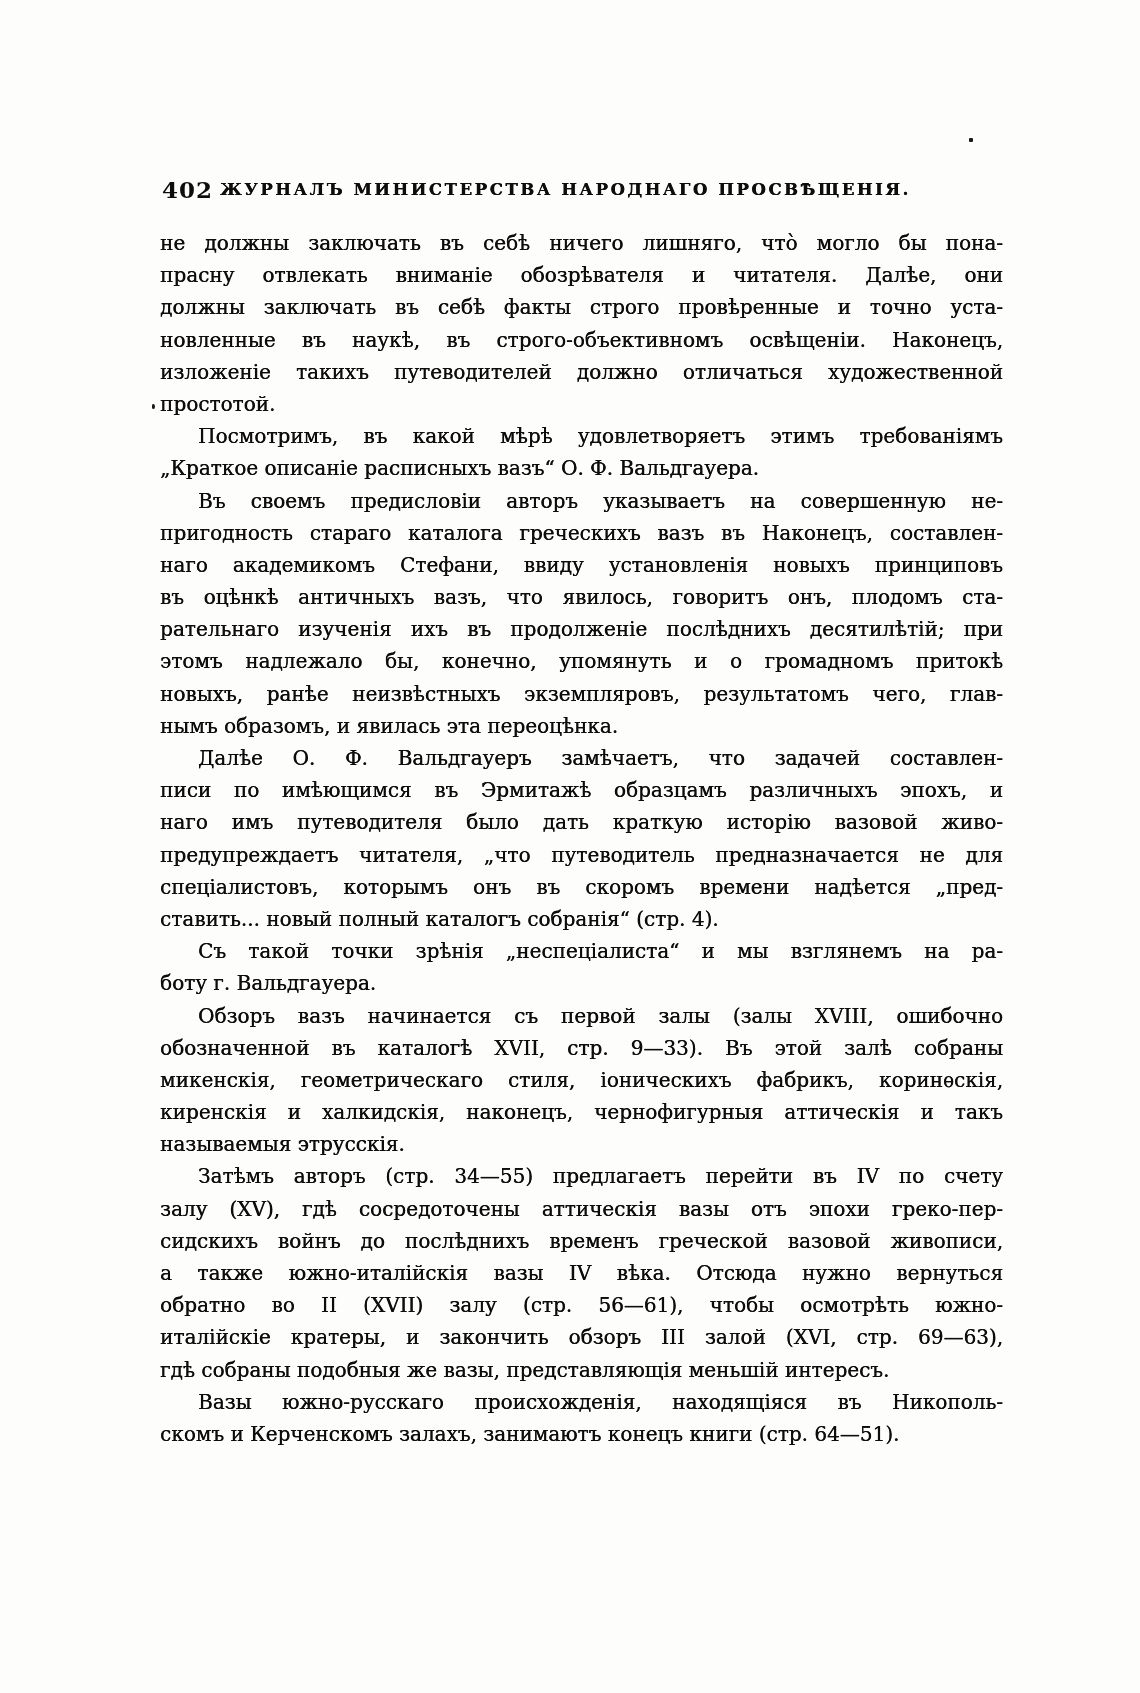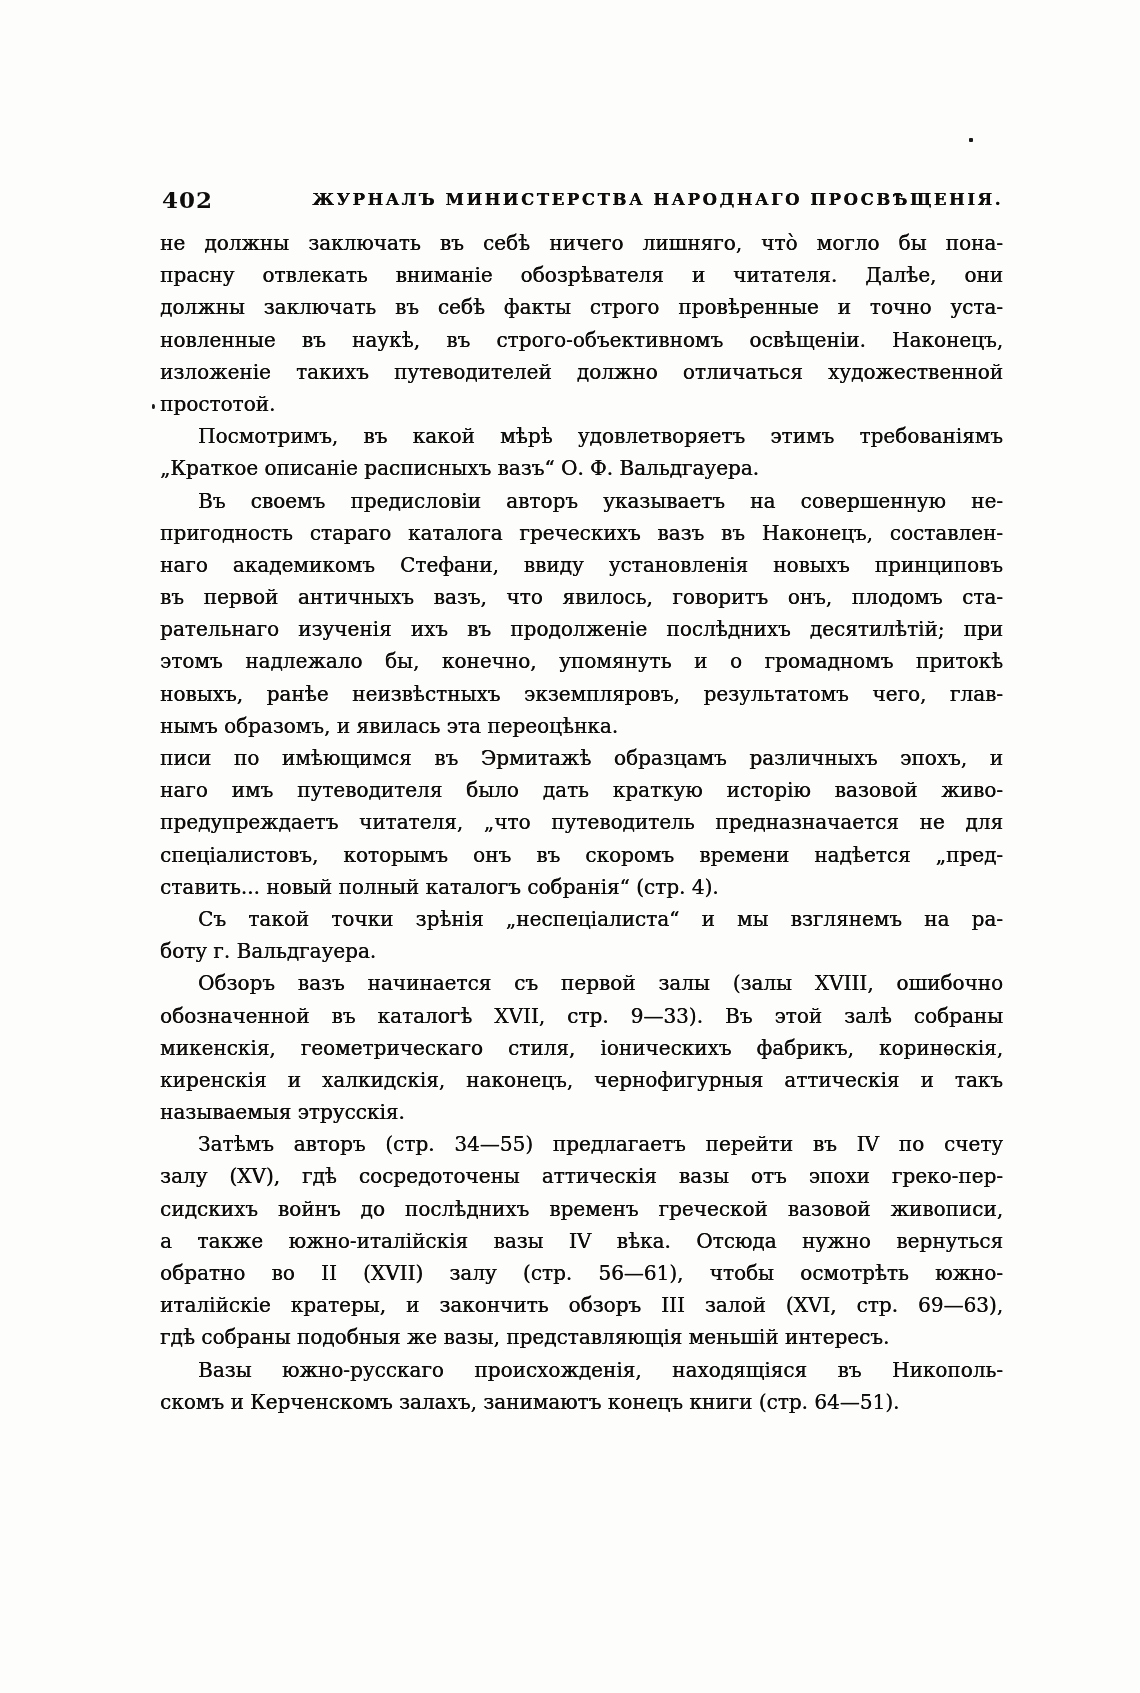--- a/index.html
+++ b/index.html
@@ -7,36 +7,36 @@
     position: relative;
     width: 1140px;
     height: 1693px;
     background: #fdfdfc;
     overflow: hidden;
     font-family: "DejaVu Serif", serif;
     color: #0e0d0b;
   }
   .pagehead {
     position: absolute;
-    top: 186px;
+    top: 176px;
     left: 160px;
     width: 843px;
     height: 28px;
   }
   .pagenum {
     position: absolute;
     left: 2px;
     top: 0;
     font-size: 23px;
     font-weight: bold;
     letter-spacing: 1px;
   }
   .runtitle {
     display: block;
-    text-align: right;
+    text-align: left;
     margin-left: 60px;
     padding-top: 4px;
     font-size: 16.5px;
     font-weight: bold;
     letter-spacing: 2.6px;
     white-space: nowrap;
     text-shadow: 0.3px 0 0 currentColor;
   }
   .bodytext {
     position: absolute;
@@ -79,25 +79,26 @@
       <div class="line">прасну отвлекать вниманіе обозрѣвателя и читателя. Далѣе, они</div>
       <div class="line">должны заключать въ себѣ факты строго провѣренные и точно уста-</div>
       <div class="line">новленные въ наукѣ, въ строго-объективномъ освѣщеніи. Наконецъ,</div>
       <div class="line">изложеніе такихъ путеводителей должно отличаться художественной</div>
       <div class="line end">простотой.</div>
       <div class="line indent">Посмотримъ, въ какой мѣрѣ удовлетворяетъ этимъ требованіямъ</div>
       <div class="line end">„Краткое описаніе расписныхъ вазъ“ О. Ф. Вальдгауера.</div>
       <div class="line indent">Въ своемъ предисловіи авторъ указываетъ на совершенную не-</div>
       <div class="line">пригодность стараго каталога греческихъ вазъ въ Наконецъ, составлен-</div>
       <div class="line">наго академикомъ Стефани, ввиду установленія новыхъ принциповъ</div>
-      <div class="line">въ первой античныхъ вазъ, что явилось, говоритъ онъ, плодомъ ста-</div>
+      <div class="line">въ оцѣнкѣ античныхъ вазъ, что явилось, говоритъ онъ, плодомъ ста-</div>
       <div class="line">рательнаго изученія ихъ въ продолженіе послѣднихъ десятилѣтій; при</div>
       <div class="line">этомъ надлежало бы, конечно, упомянуть и о громадномъ притокѣ</div>
       <div class="line">новыхъ, ранѣе неизвѣстныхъ экземпляровъ, результатомъ чего, глав-</div>
       <div class="line end">нымъ образомъ, и явилась эта переоцѣнка.</div>
+      <div class="line indent">Далѣе О. Ф. Вальдгауеръ замѣчаетъ, что задачей составлен-</div>
       <div class="line">писи по имѣющимся въ Эрмитажѣ образцамъ различныхъ эпохъ, и</div>
       <div class="line">наго имъ путеводителя было дать краткую исторію вазовой живо-</div>
       <div class="line">предупреждаетъ читателя, „что путеводитель предназначается не для</div>
       <div class="line">спеціалистовъ, которымъ онъ въ скоромъ времени надѣется „пред-</div>
       <div class="line end">ставить... новый полный каталогъ собранія“ (стр. 4).</div>
       <div class="line indent">Съ такой точки зрѣнія „неспеціалиста“ и мы взглянемъ на ра-</div>
       <div class="line end">боту г. Вальдгауера.</div>
       <div class="line indent">Обзоръ вазъ начинается съ первой залы (залы XVIII, ошибочно</div>
       <div class="line">обозначенной въ каталогѣ XVII, стр. 9—33). Въ этой залѣ собраны</div>
       <div class="line">микенскія, геометрическаго стиля, іоническихъ фабрикъ, коринѳскія,</div>

